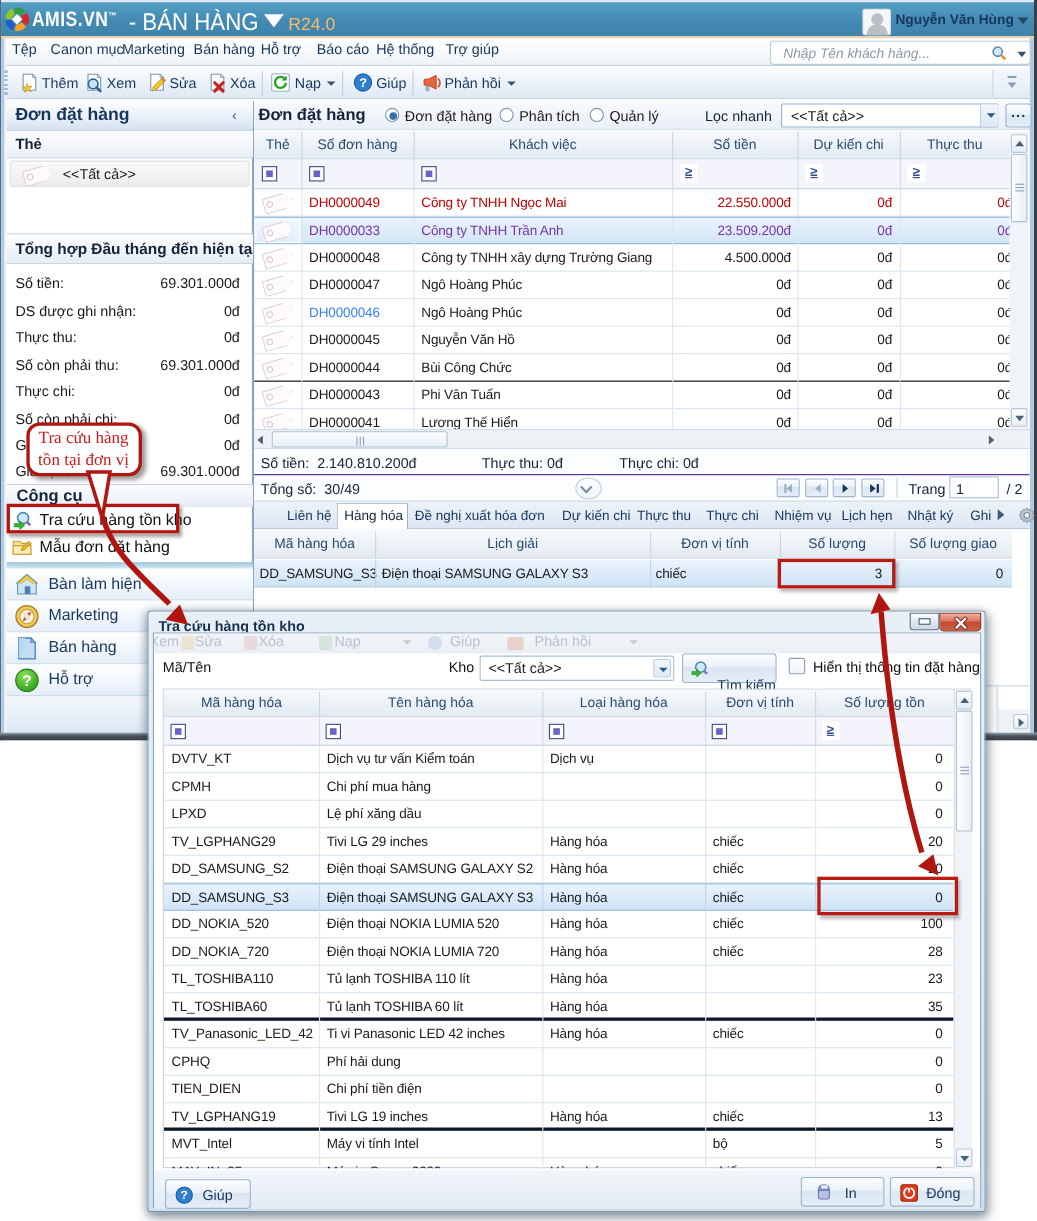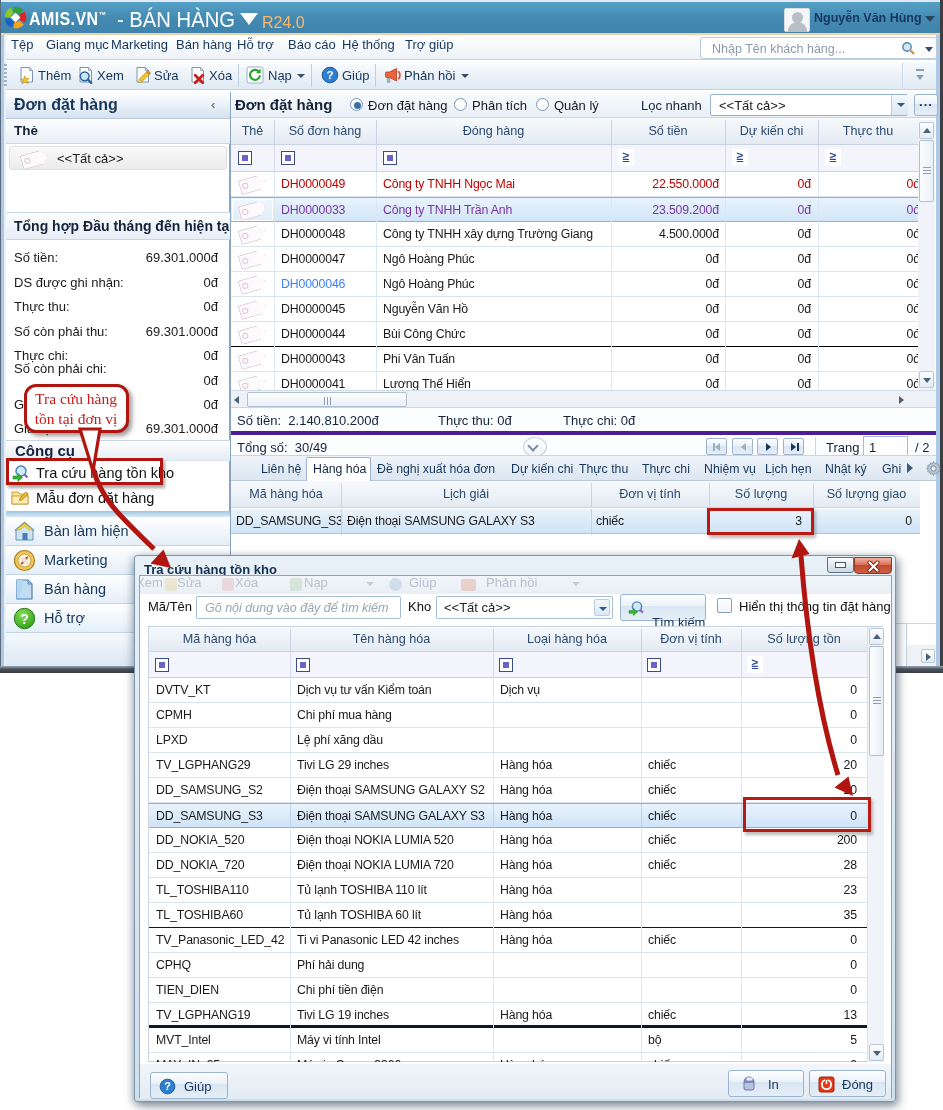--- a/index.html
+++ b/index.html
@@ -52,30 +52,30 @@
 <div class="abs" style="left:784px;top:8px;width:26px;height:24px;background:#f4f6f8;border:1px solid #d8dde2;border-radius:2px">
  <div class="abs" style="left:7px;top:3px;width:11px;height:11px;border-radius:50%;background:#b9bfc6"></div>
  <div class="abs" style="left:3px;top:13px;width:19px;height:10px;border-radius:9px 9px 0 0;background:#b9bfc6"></div>
 </div>
 <div class="abs" style="left:814px;top:11px;font-size:12.5px;font-weight:bold;color:#17365d">Nguyễn Văn Hùng</div>
 <div class="abs" style="left:925px;top:16px;width:0;height:0;border-left:5px solid transparent;border-right:5px solid transparent;border-top:6px solid #27475f"></div>
 
 <div class="abs" style="left:6px;top:35px;width:930px;height:25px;background:linear-gradient(#fefefe,#eef3f9);border-bottom:1px solid #c3d0de"></div>
 <div class="abs" style="left:0;top:37px;font-size:13px;color:#16365c;width:943px">
  <span class="abs" style="left:11px">Tệp</span>
-      <span class="abs" style="left:46px">Giang mục</span>
+      <span class="abs" style="left:46px">Canon mục</span>
       <span class="abs" style="left:111px">Marketing</span>
       <span class="abs" style="left:176px">Bán hàng</span>
       <span class="abs" style="left:237px">Hỗ trợ</span>
       <span class="abs" style="left:288px">Báo cáo</span>
       <span class="abs" style="left:342px">Hệ thống</span>
       <span class="abs" style="left:405px">Trợ giúp</span>
 </div>
 <div class="abs" style="left:700px;top:37px;width:237px;height:22px;background:#fff;border:1px solid #b9cce0;border-radius:3px">
- <span class="abs" style="left:11px;top:4px;font-size:12.5px;color:#8d9aab">Nhập Tên khách hàng...</span>
+ <span class="abs" style="left:11px;top:4px;font-size:12.5px;font-style:italic;color:#8d9aab">Nhập Tên khách hàng...</span>
  <svg class="abs" style="left:200px;top:3px" width="15" height="15" viewBox="0 0 15 15">
         <circle cx="6" cy="6" r="4.2" fill="#cfe8f5" stroke="#5a87a8" stroke-width="1.4"></circle>
         <line x1="9.5" y1="9.5" x2="13" y2="13" stroke="#e8913c" stroke-width="2.4"></line>
       </svg>
  <div class="abs" style="left:224px;top:9px;width:0;height:0;border-left:4px solid transparent;border-right:4px solid transparent;border-top:5px solid #35506e"></div>
 </div>
 
 <div class="abs" style="left:6px;top:61px;width:930px;height:29px;background:linear-gradient(#fdfeff,#eaf1f8 55%,#dfeaf4);border-bottom:1px solid #c3d3e2"></div>
 <div class="abs" style="left:4px;top:64px;width:3px;height:23px;background:repeating-linear-gradient(#9fb4c8 0,#9fb4c8 2px,transparent 2px,transparent 4px)"></div>
 <div class="abs" style="left:0;top:61px;width:943px;height:29px;font-size:13px;color:#16365c">
@@ -155,21 +155,21 @@
  <span class="abs" style="left:8px;top:10px">Số tiền:</span>
     <span class="abs" style="right:12px;top:10px">69.301.000đ</span>
  <span class="abs" style="left:8px;top:35px">DS được ghi nhận:</span>
     <span class="abs" style="right:12px;top:35px">0đ</span>
  <span class="abs" style="left:8px;top:59px">Thực thu:</span>
     <span class="abs" style="right:12px;top:59px">0đ</span>
  <span class="abs" style="left:8px;top:84px">Số còn phải thu:</span>
     <span class="abs" style="right:12px;top:84px">69.301.000đ</span>
  <span class="abs" style="left:8px;top:108px">Thực chi:</span>
     <span class="abs" style="right:12px;top:108px">0đ</span>
- <span class="abs" style="left:8px;top:121px">Số còn phải chi:</span>
+ <span class="abs" style="left:8px;top:133px">Số còn phải chi:</span>
     <span class="abs" style="right:12px;top:133px">0đ</span>
  <span class="abs" style="left:8px;top:157px">Giá trị ghi nhận:</span>
     <span class="abs" style="right:12px;top:157px">0đ</span>
  <span class="abs" style="left:8px;top:181px">Giá trị còn lại:</span>
     <span class="abs" style="right:12px;top:181px">69.301.000đ</span>
 </div>
 <div class="abs" style="left:6px;top:440px;width:224px;height:21px;background:linear-gradient(#fdfdfe,#e6edf5);border-top:1px solid #c9d6e4;border-bottom:1px solid #dde6f0">
  <span class="abs" style="left:9px;top:1px;font-size:15px;font-weight:bold;color:#14233a">Công cụ</span>
 </div>
 <svg class="abs" style="left:12px;top:464px" width="18" height="18" viewBox="0 0 18 18">
@@ -248,21 +248,21 @@
   <span class="abs" style="left:180px;top:0;width:17px;height:20px;background:linear-gradient(#f2f7fb,#dce8f3);border-left:1px solid #b9cce0">
    <span class="abs" style="left:5px;top:8px;width:0;height:0;border-left:4px solid transparent;border-right:4px solid transparent;border-top:4px solid #2a5a8c"></span>
   </span>
  </span>
  <span class="btn7" style="left:683px;top:2px;width:24px;height:22px"><span style="position:relative;top:-1px;font-weight:bold;letter-spacing:1px">...</span></span>
 </div>
 
 <div class="abs" style="left:231px;top:118px;width:687px;height:27px;background:linear-gradient(#f7fafc,#e3eaf3);border-bottom:1px solid #c9d4e2">
  <span class="colhead" style="left:0;width:43px;top:6px">Thẻ</span>
  <span class="colhead" style="left:43px;width:102px;top:6px">Số đơn hàng</span>
- <span class="colhead" style="left:145px;width:235px;top:6px">Đóng hàng</span>
+ <span class="colhead" style="left:145px;width:235px;top:6px">Khách việc</span>
  <span class="colhead" style="left:380px;width:114px;top:6px">Số tiền</span>
  <span class="colhead" style="left:494px;width:93px;top:6px">Dự kiến chi</span>
  <span class="colhead" style="left:587px;width:100px;top:6px">Thực thu</span>
  <div class="vline" style="left:43px;top:2px;height:25px"></div>
  <div class="vline" style="left:145px;top:2px;height:25px"></div>
  <div class="vline" style="left:380px;top:2px;height:25px"></div>
  <div class="vline" style="left:494px;top:2px;height:25px"></div>
  <div class="vline" style="left:587px;top:2px;height:25px"></div>
 </div>
 
@@ -427,21 +427,21 @@
     </div>
  <div class="abs" style="left:668px;top:5px;width:0;height:0;border-top:4px solid transparent;border-bottom:4px solid transparent;border-left:5px solid #4a6078"></div>
 </div>
 
 <div class="abs" style="left:231px;top:407px;width:705px;height:24px;background:#fcfdfe;border-top:1px solid #c9d6e4;font-size:13px;color:#14233a">
  <span class="abs" style="left:6px;top:5px">Số tiền:&nbsp; 2.140.810.200đ</span>
  <span class="abs" style="left:207px;top:5px">Thực thu: 0đ</span>
  <span class="abs" style="left:332px;top:5px">Thực chi: 0đ</span>
 </div>
 
-<div class="abs" style="left:231px;top:431px;width:705px;height:24px;background:#fcfdfe;border-top:4px solid #4c1d95;font-size:13px;color:#14233a">
+<div class="abs" style="left:231px;top:431px;width:705px;height:24px;background:#fcfdfe;border-top:1px solid #4c1d95;font-size:13px;color:#14233a">
  <span class="abs" style="left:6px;top:5px">Tổng số:&nbsp; 30/49</span>
  <span class="abs" style="left:292px;top:2px;width:24px;height:20px;border:1px solid #c2cfdd;border-radius:50%;background:linear-gradient(#fff,#eef3f8)">
       <span class="abs" style="left:5px;top:4px;width:8px;height:8px;border-right:2px solid #7a90a8;border-bottom:2px solid #7a90a8;transform:rotate(45deg)"></span>
     </span>
  <span class="btn7" style="left:475px;top:3px;width:21px;height:17px;border-radius:2px">
       <span class="abs" style="left:6px;top:4px;width:1.5px;height:8px;background:#9ab0c4"></span>
       <span class="abs" style="left:8px;top:4px;width:0;height:0;border-top:4px solid transparent;border-bottom:4px solid transparent;border-right:5px solid #9ab0c4"></span>
     </span>
  <span class="btn7" style="left:501px;top:3px;width:21px;height:17px;border-radius:2px">
       <span class="abs" style="left:8px;top:4px;width:0;height:0;border-top:4px solid transparent;border-bottom:4px solid transparent;border-right:5px solid #9ab0c4"></span>
@@ -539,23 +539,20 @@
    <span class="ghost" style="left:164px;top:-1px">Nạp</span>
    <span class="abs" style="left:226px;top:6px;width:0;height:0;border-left:4px solid transparent;border-right:4px solid transparent;border-top:4px solid #c2ccd6"></span>
    <span class="abs" style="left:249px;top:2px;width:13px;height:13px;background:#9ab8dc;opacity:.35;border-radius:50%"></span>
    <span class="ghost" style="left:269px;top:-1px">Giúp</span>
    <span class="abs" style="left:321px;top:3px;width:15px;height:12px;background:#e0a088;opacity:.4;border-radius:2px"></span>
    <span class="ghost" style="left:346px;top:-1px">Phản hồi</span>
    <span class="abs" style="left:432px;top:6px;width:0;height:0;border-left:4px solid transparent;border-right:4px solid transparent;border-top:4px solid #c2ccd6"></span>
   </div>
 
   <span class="abs" style="left:8px;top:23px;font-size:13px;color:#111">Mã/Tên</span>
-  <div class="abs" style="left:56px;top:20px;width:205px;height:23px;background:#fff;border:1px solid #a5bed4;border-radius:2px">
-        <span class="abs" style="left:8px;top:4px;font-size:12.5px;font-style:italic;color:#99a5b4">Gõ nội dung vào đây để tìm kiếm</span>
-      </div>
   <span class="abs" style="left:268px;top:23px;font-size:13px;color:#111">Kho</span>
   <div class="abs" style="left:296px;top:20px;width:177px;height:23px;background:#fff;border:1px solid #a5bed4;border-radius:2px">
    <span class="abs" style="left:7px;top:3px;font-size:13px;color:#222">&lt;&lt;Tất cả&gt;&gt;</span>
    <span class="abs" style="left:157px;top:2px;width:16px;height:17px;background:linear-gradient(#f2f7fb,#dce8f3);border:1px solid #b9cce0;border-radius:2px">
           <span class="abs" style="left:4px;top:7px;width:0;height:0;border-left:4px solid transparent;border-right:4px solid transparent;border-top:4px solid #2a5a8c"></span>
         </span>
   </div>
   <div class="btn7" style="left:480px;top:18px;width:86px;height:27px">
    <svg class="abs" style="left:7px;top:5px" width="17" height="17" viewBox="0 0 17 17">
           <circle cx="9" cy="6.5" r="4.6" fill="#cfe9f6" stroke="#4a84b8" stroke-width="1.4"></circle>
@@ -665,21 +662,21 @@
    <div class="vline" style="left:344px;top:0;height:25px;background:#bcd4e8"></div>
    <div class="vline" style="left:492px;top:0;height:25px;background:#bcd4e8"></div>
    <div class="vline" style="left:592px;top:0;height:25px;background:#bcd4e8"></div>
 
    </div>
    <div class="abs" style="left:0;top:269px;width:718px;height:25px;border-bottom:1px solid #d9e4ef;">
    <span class="cell" style="left:7px;top:5px">DD_NOKIA_520</span>
    <span class="cell" style="left:148px;top:5px">Điện thoại NOKIA LUMIA 520</span>
    <span class="cell" style="left:351px;top:5px">Hàng hóa</span>
    <span class="cell" style="left:499px;top:5px">chiếc</span>
-   <span class="cell" style="right:10px;top:5px">200</span>
+   <span class="cell" style="right:10px;top:5px">100</span>
    <div class="vline" style="left:141px;top:0;height:25px;background:#dde7f1"></div>
    <div class="vline" style="left:344px;top:0;height:25px;background:#dde7f1"></div>
    <div class="vline" style="left:492px;top:0;height:25px;background:#dde7f1"></div>
    <div class="vline" style="left:592px;top:0;height:25px;background:#dde7f1"></div>
 
    </div>
    <div class="abs" style="left:0;top:294px;width:718px;height:25px;border-bottom:1px solid #d9e4ef;">
    <span class="cell" style="left:7px;top:5px">DD_NOKIA_720</span>
    <span class="cell" style="left:148px;top:5px">Điện thoại NOKIA LUMIA 720</span>
    <span class="cell" style="left:351px;top:5px">Hàng hóa</span>
@@ -695,21 +692,21 @@
    <span class="cell" style="left:7px;top:5px">TL_TOSHIBA110</span>
    <span class="cell" style="left:148px;top:5px">Tủ lạnh TOSHIBA 110 lít</span>
    <span class="cell" style="left:351px;top:5px">Hàng hóa</span>
    <span class="cell" style="right:10px;top:5px">23</span>
    <div class="vline" style="left:141px;top:0;height:25px;background:#dde7f1"></div>
    <div class="vline" style="left:344px;top:0;height:25px;background:#dde7f1"></div>
    <div class="vline" style="left:492px;top:0;height:25px;background:#dde7f1"></div>
    <div class="vline" style="left:592px;top:0;height:25px;background:#dde7f1"></div>
 
    </div>
-   <div class="abs" style="left:0;top:344px;width:718px;height:25px;border-bottom:1px solid #0f172a;">
+   <div class="abs" style="left:0;top:344px;width:718px;height:25px;border-bottom:3px solid #0f172a;">
    <span class="cell" style="left:7px;top:5px">TL_TOSHIBA60</span>
    <span class="cell" style="left:148px;top:5px">Tủ lạnh TOSHIBA 60 lít</span>
    <span class="cell" style="left:351px;top:5px">Hàng hóa</span>
    <span class="cell" style="right:10px;top:5px">35</span>
    <div class="vline" style="left:141px;top:0;height:25px;background:#dde7f1"></div>
    <div class="vline" style="left:344px;top:0;height:25px;background:#dde7f1"></div>
    <div class="vline" style="left:492px;top:0;height:25px;background:#dde7f1"></div>
    <div class="vline" style="left:592px;top:0;height:25px;background:#dde7f1"></div>
 
    </div>

